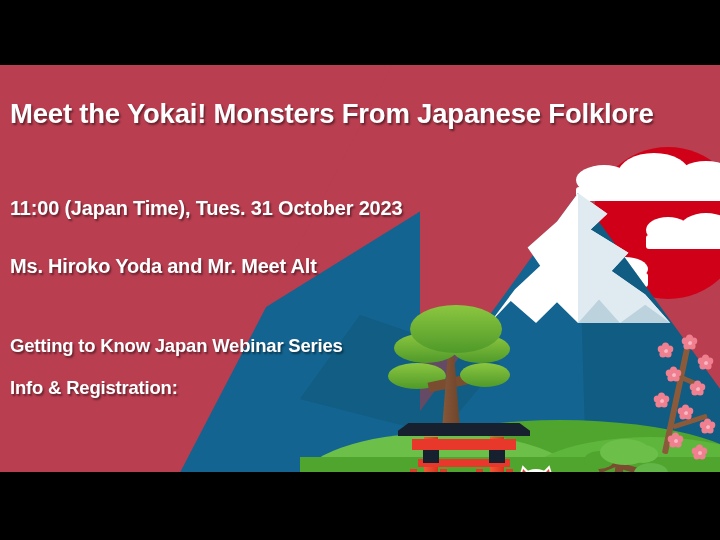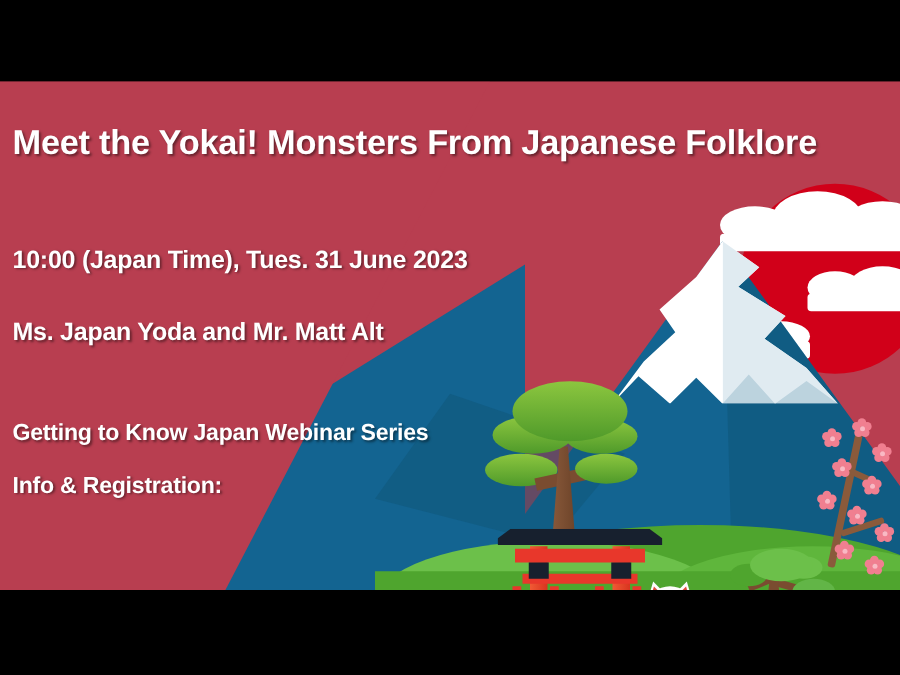--- a/index.html
+++ b/index.html
@@ -443,22 +443,22 @@
             <u></u>
           </div>
       </div>
 
     </div>
 
     <div id="panel-solid"></div>
 
     <div id="text-layer">
       <div class="txt" id="title">Meet the Yokai! Monsters From Japanese Folklore</div>
-      <div class="txt" id="datetime">10:00 (Japan Time), Tues. 31 June 2023</div>
-      <div class="txt" id="speakers">Ms. Japan Yoda and Mr. Matt Alt</div>
+      <div class="txt" id="datetime">11:00 (Japan Time), Tues. 31 October 2023</div>
+      <div class="txt" id="speakers">Ms. Hiroko Yoda and Mr. Meet Alt</div>
       <div class="txt" id="series">Getting to Know Japan Webinar Series</div>
       <div class="txt" id="info">Info &amp; Registration:</div>
     </div>
 
   </div>
 
   <div class="bar" id="bar-bottom"></div>
 </div>
 
 </body></html>

